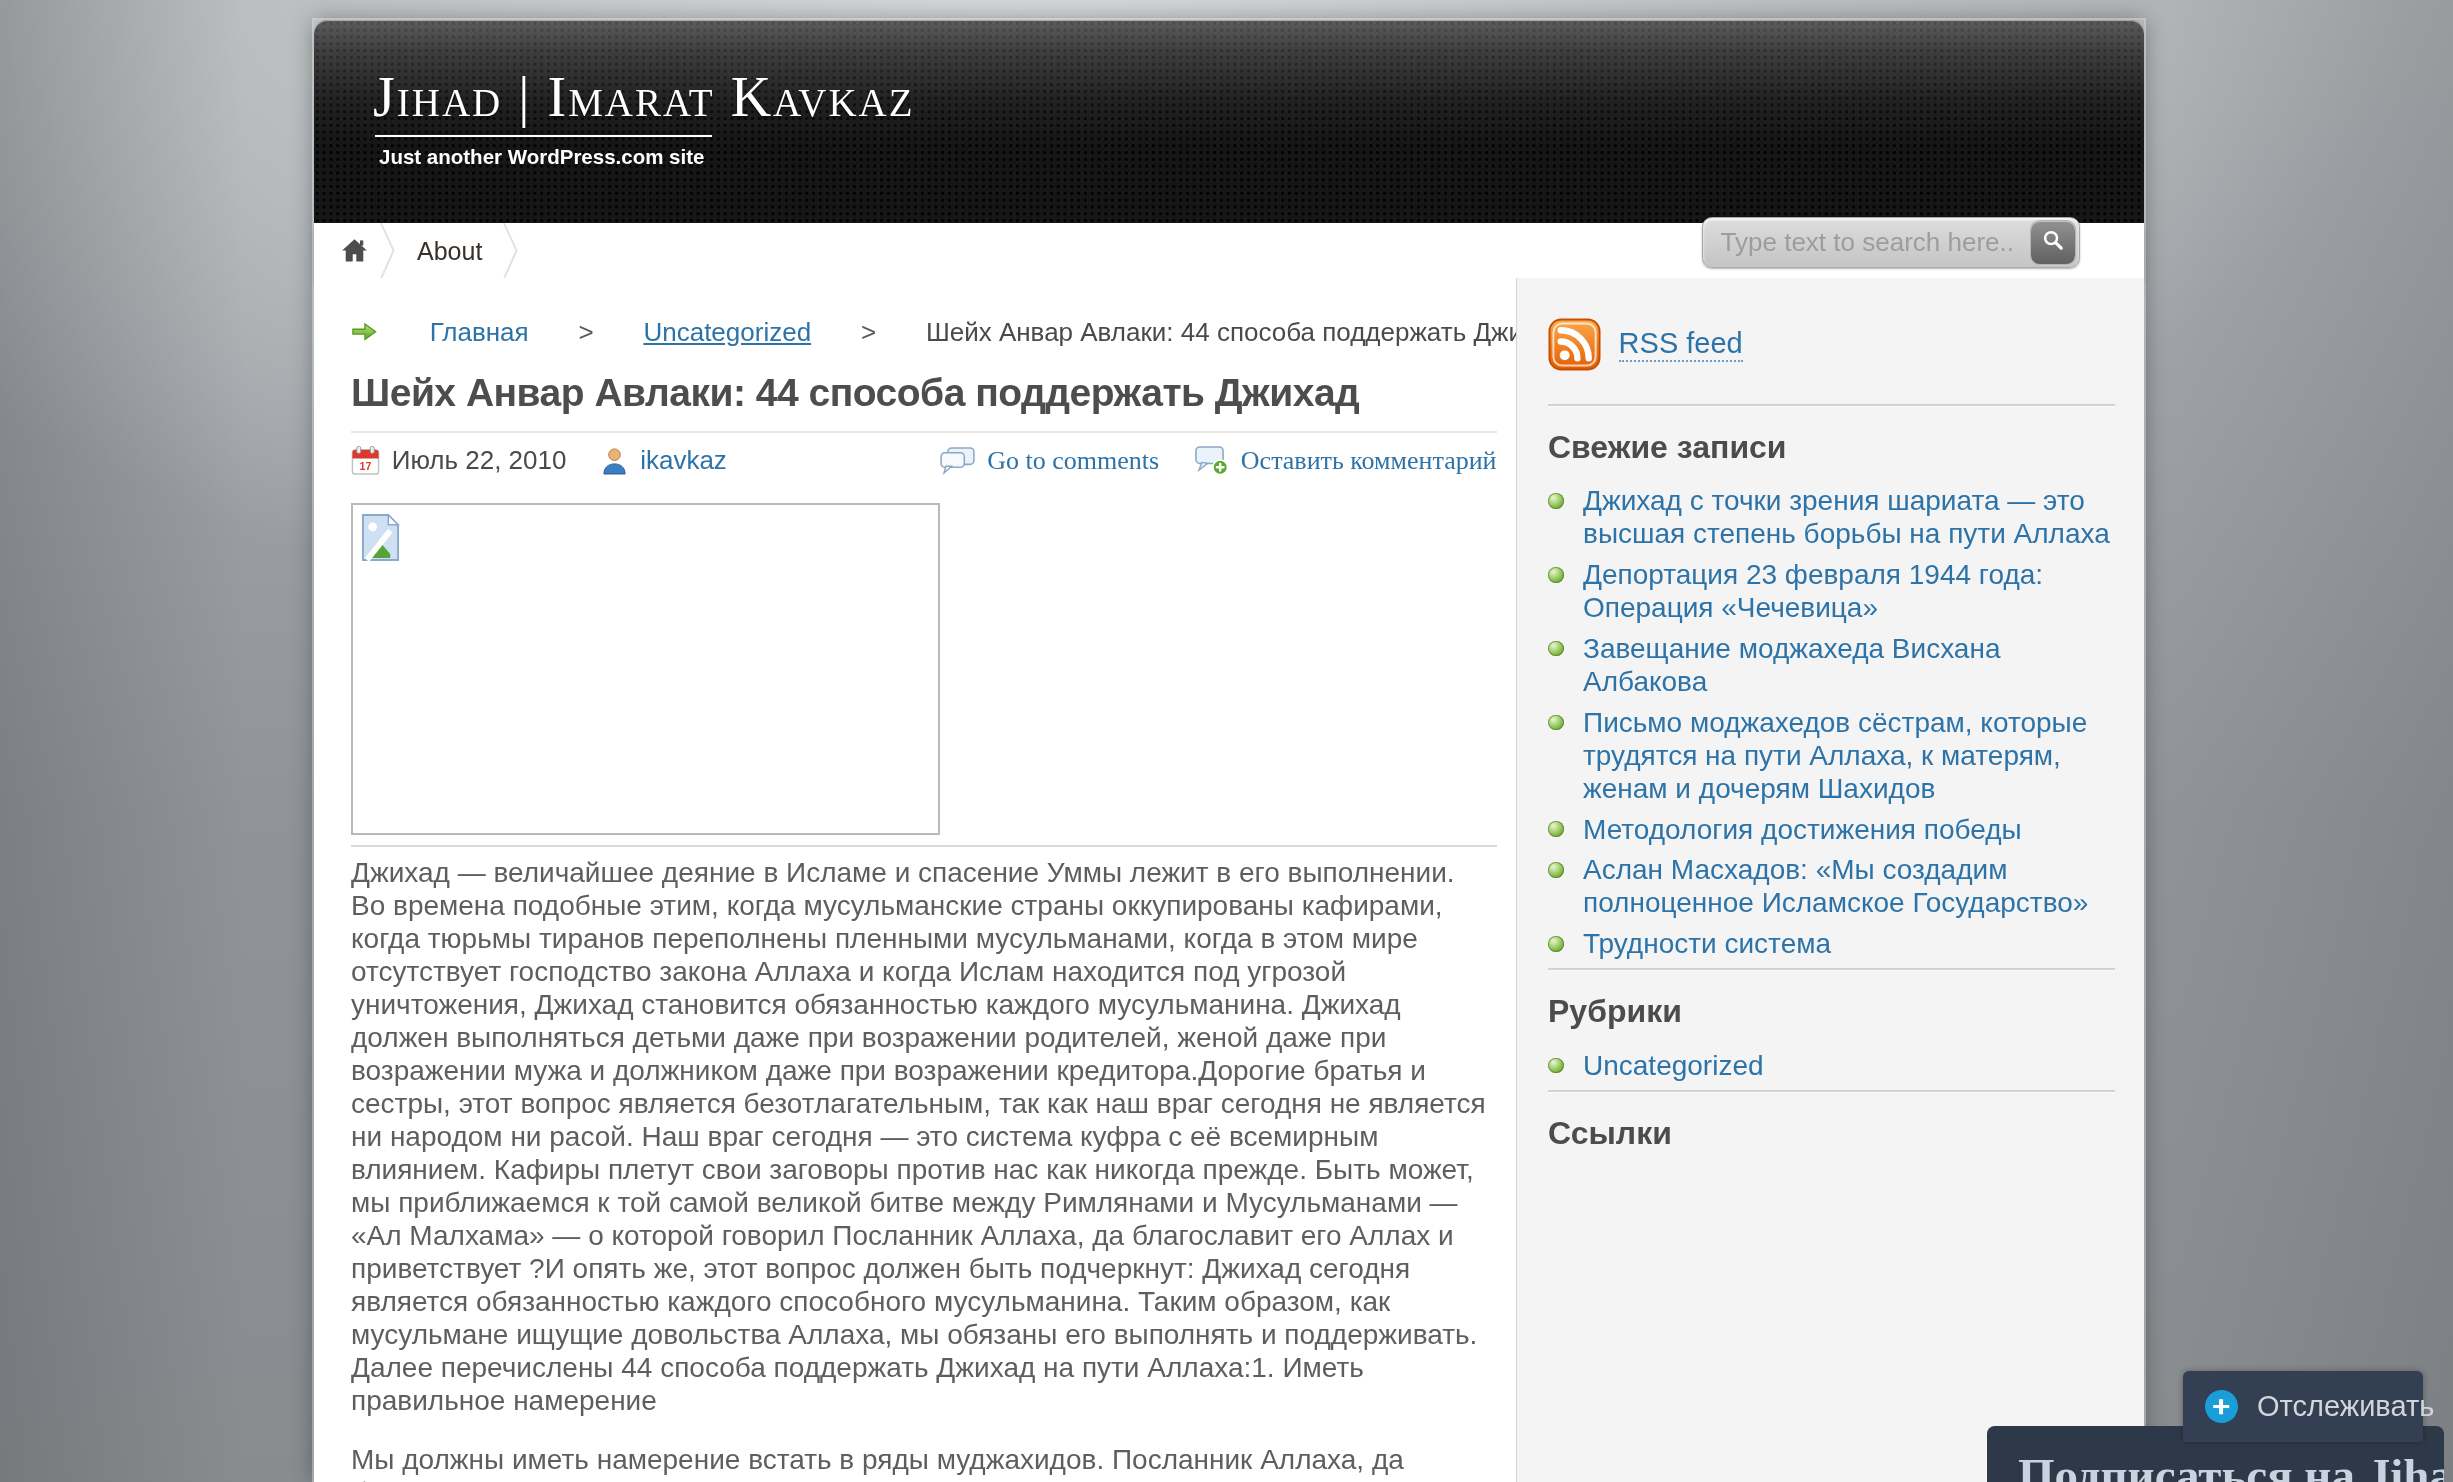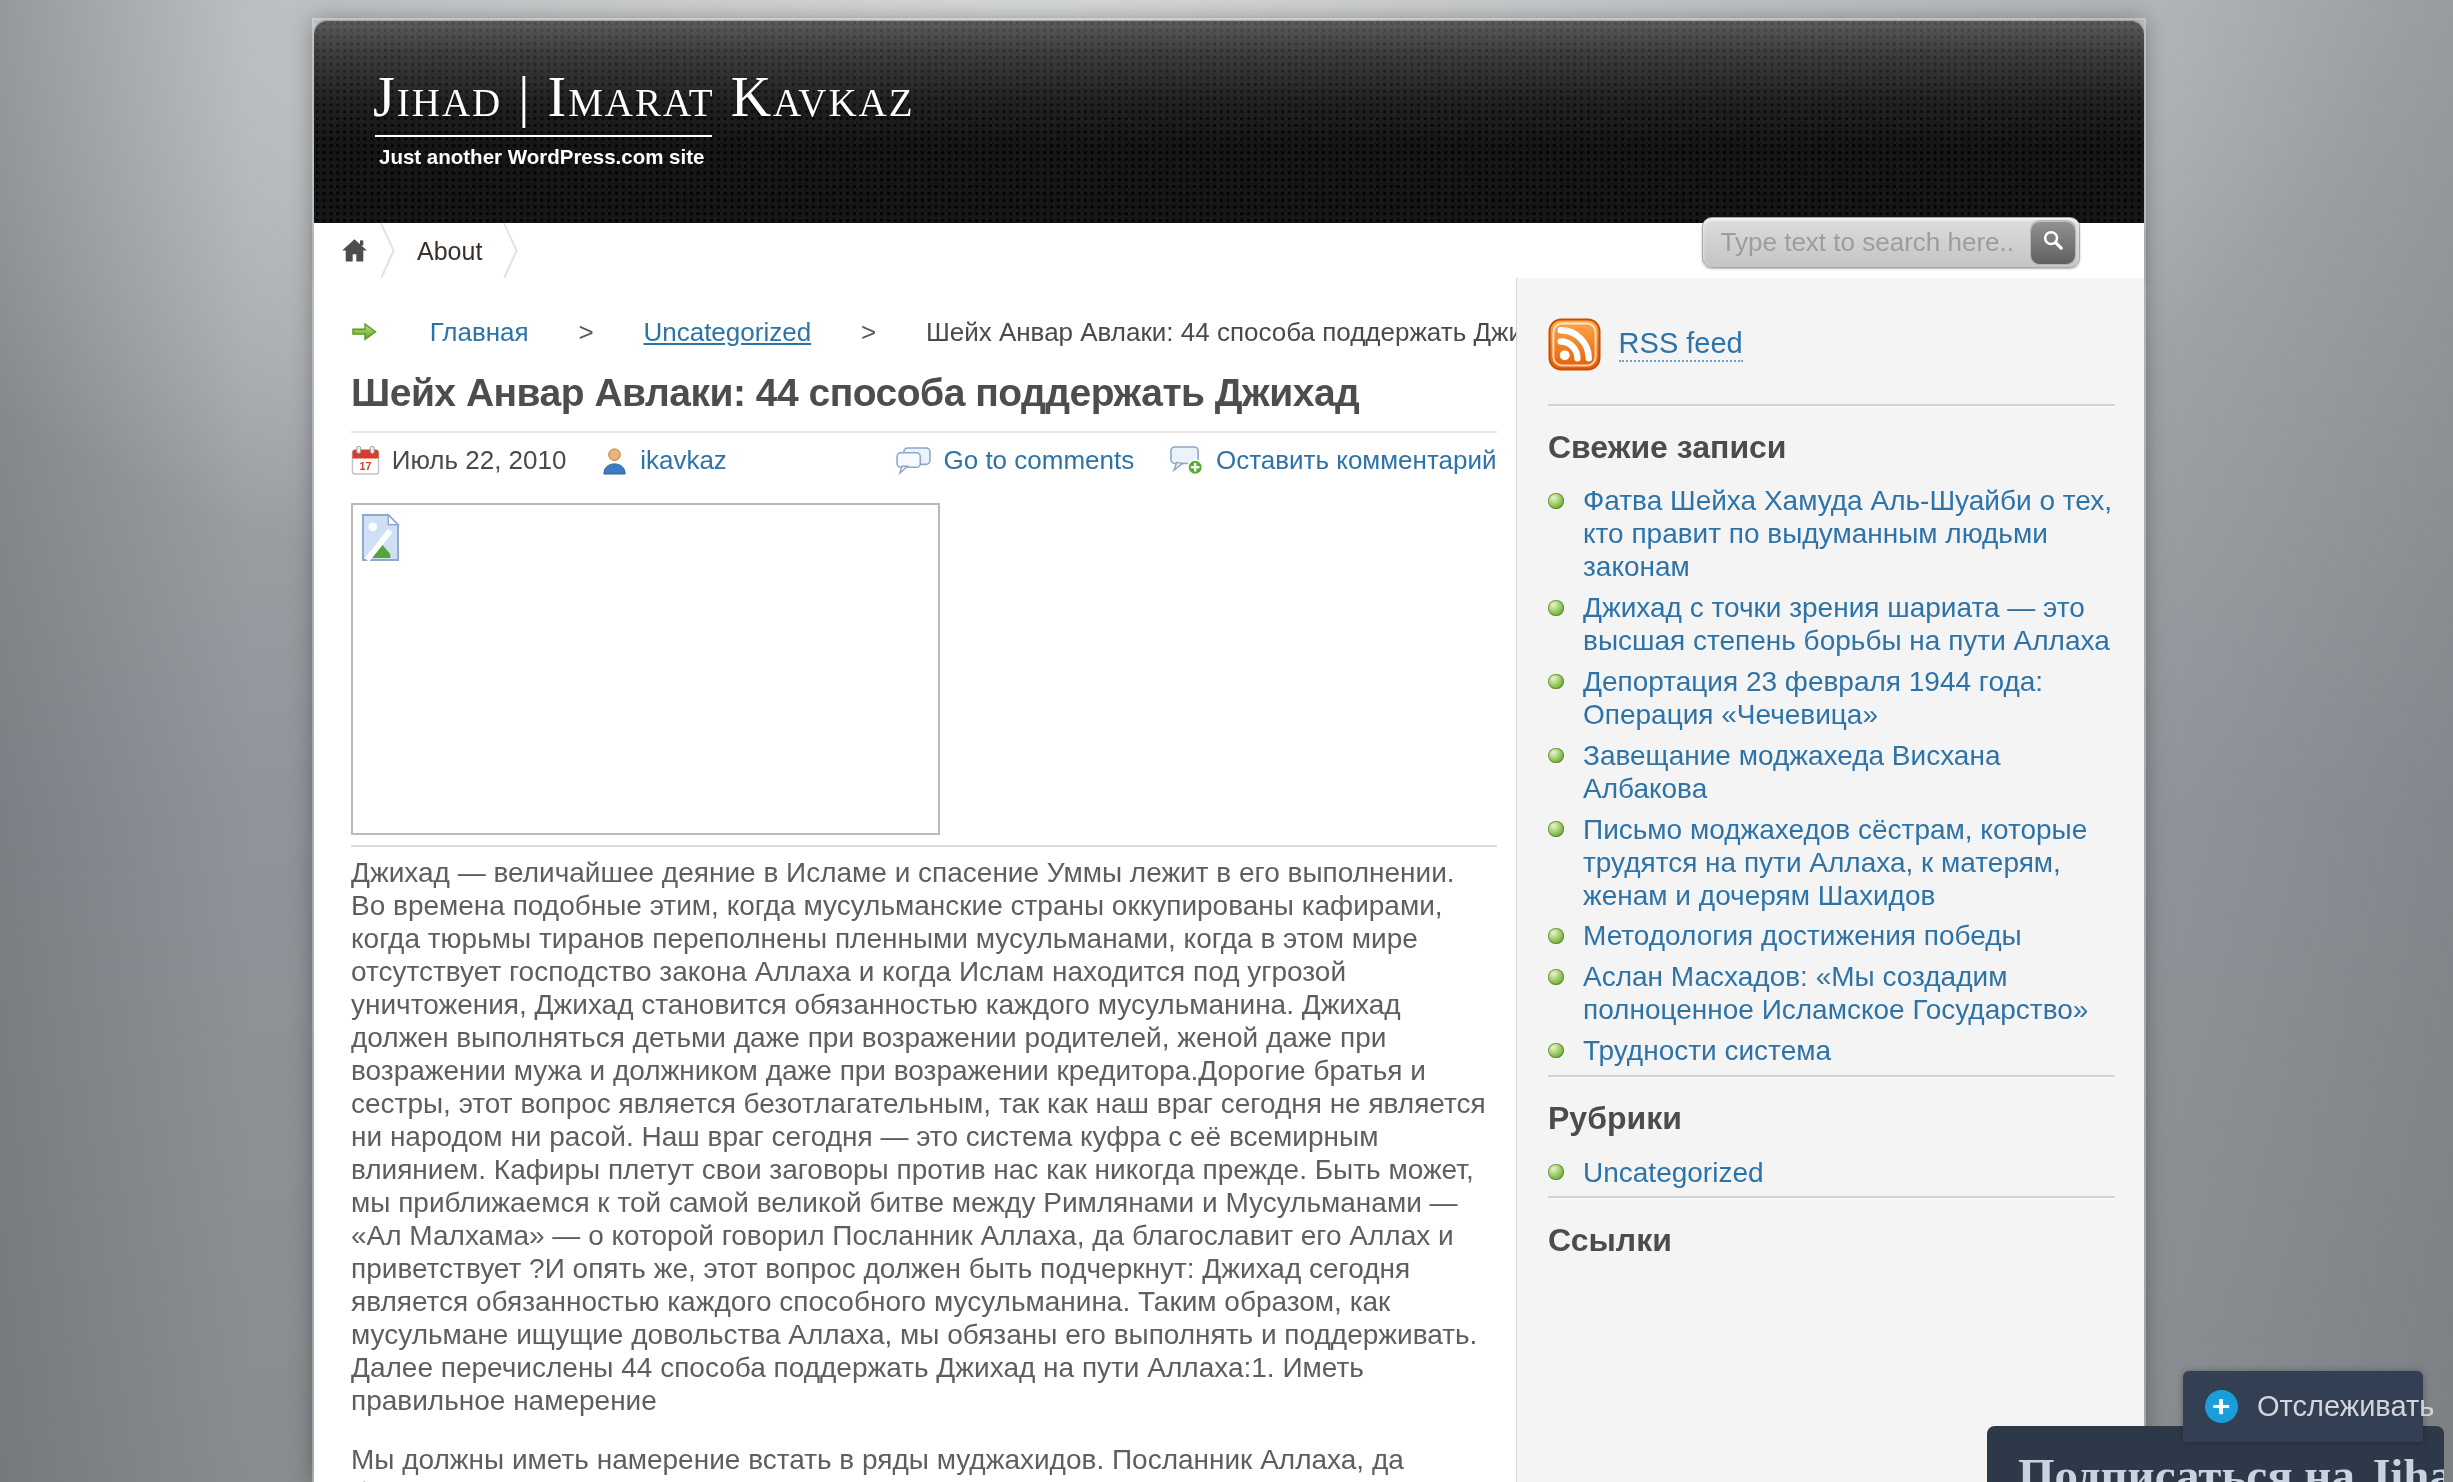--- a/index.html
+++ b/index.html
@@ -53,21 +53,21 @@
   .breadcrumb .arrow{margin-right:11.7px;display:inline-flex;}
   .crumb-sep{margin:0 9.8px;color:#5a5a5a;}
   a.link{color:#2d73a8;text-decoration:none;cursor:pointer;}
   a.u{text-decoration:underline;}
   
   .post-title{margin:23.4px 0 0;font-size:39px;line-height:1.15;color:#4d4d4d;letter-spacing:-0.5px;
     padding-bottom:15.6px;border-bottom:2px solid #e8e8e8;font-weight:bold;}
   .meta{display:flex;align-items:center;margin-top:11.7px;font-size:26px;color:#4a4a4a;}
   .meta .grp{display:flex;align-items:center;gap:11.7px;}
   .meta .grp + .grp{margin-left:35px;}
-  .meta-right{margin-left:auto;display:flex;align-items:center;gap:33px;}
+  .meta-right{margin-left:auto;display:flex;align-items:center;gap:33px;font-family:Liberation Serif, serif;}
   .meta-right .grp + .grp{margin-left:0;}
   .img-ph{margin-top:27px;width:585px;height:328px;border:2px solid #b9b9b9;position:relative;background:#fff;}
   .img-ph svg{position:absolute;left:7.8px;top:7.8px;}
   .text-rule{margin-top:9.8px;height:2px;background:#dadada;}
   .body-p{font-size:28px;line-height:1.18;color:#5e5e5e;margin:8.8px 0 0;}
   .body-p + .body-p{margin-top:26px;}
   
   .rss-row{display:flex;align-items:center;gap:17.6px;height:53px;}
   .rss-link{font-size:29px;color:#2d73a8;text-decoration:none;border-bottom:2px dotted #6f9ec4;cursor:pointer;}
   .divider{margin-top:33px;height:0;border-top:2px solid #d2d2d2;box-shadow:0 1px 0 #fbfbfb;}
@@ -236,24 +236,20 @@
           <path d="M13 12.5A28.5 28.5 0 0 1 41.5 41" fill="none" stroke="#ffffff" stroke-width="6.5" stroke-linecap="round"></path>
         </svg>
         <a class="rss-link">RSS feed</a>
       </div>
 
       <div class="divider"></div>
 
       <h2 class="s-head">Свежие записи</h2>
       <ul class="s-list">
 
-          <li class="s-item">
-            <span class="orb"></span>
-            <a class="s-link">Фатва Шейха Хамуда Аль-Шуайби о тех, кто правит по выдуманным людьми законам</a>
-          </li>
 
           <li class="s-item">
             <span class="orb"></span>
             <a class="s-link">Джихад с точки зрения шариата — это высшая степень борьбы на пути Аллаха</a>
           </li>
 
 
           <li class="s-item">
             <span class="orb"></span>
             <a class="s-link">Депортация 23 февраля 1944 года: Операция «Чечевица»</a>

